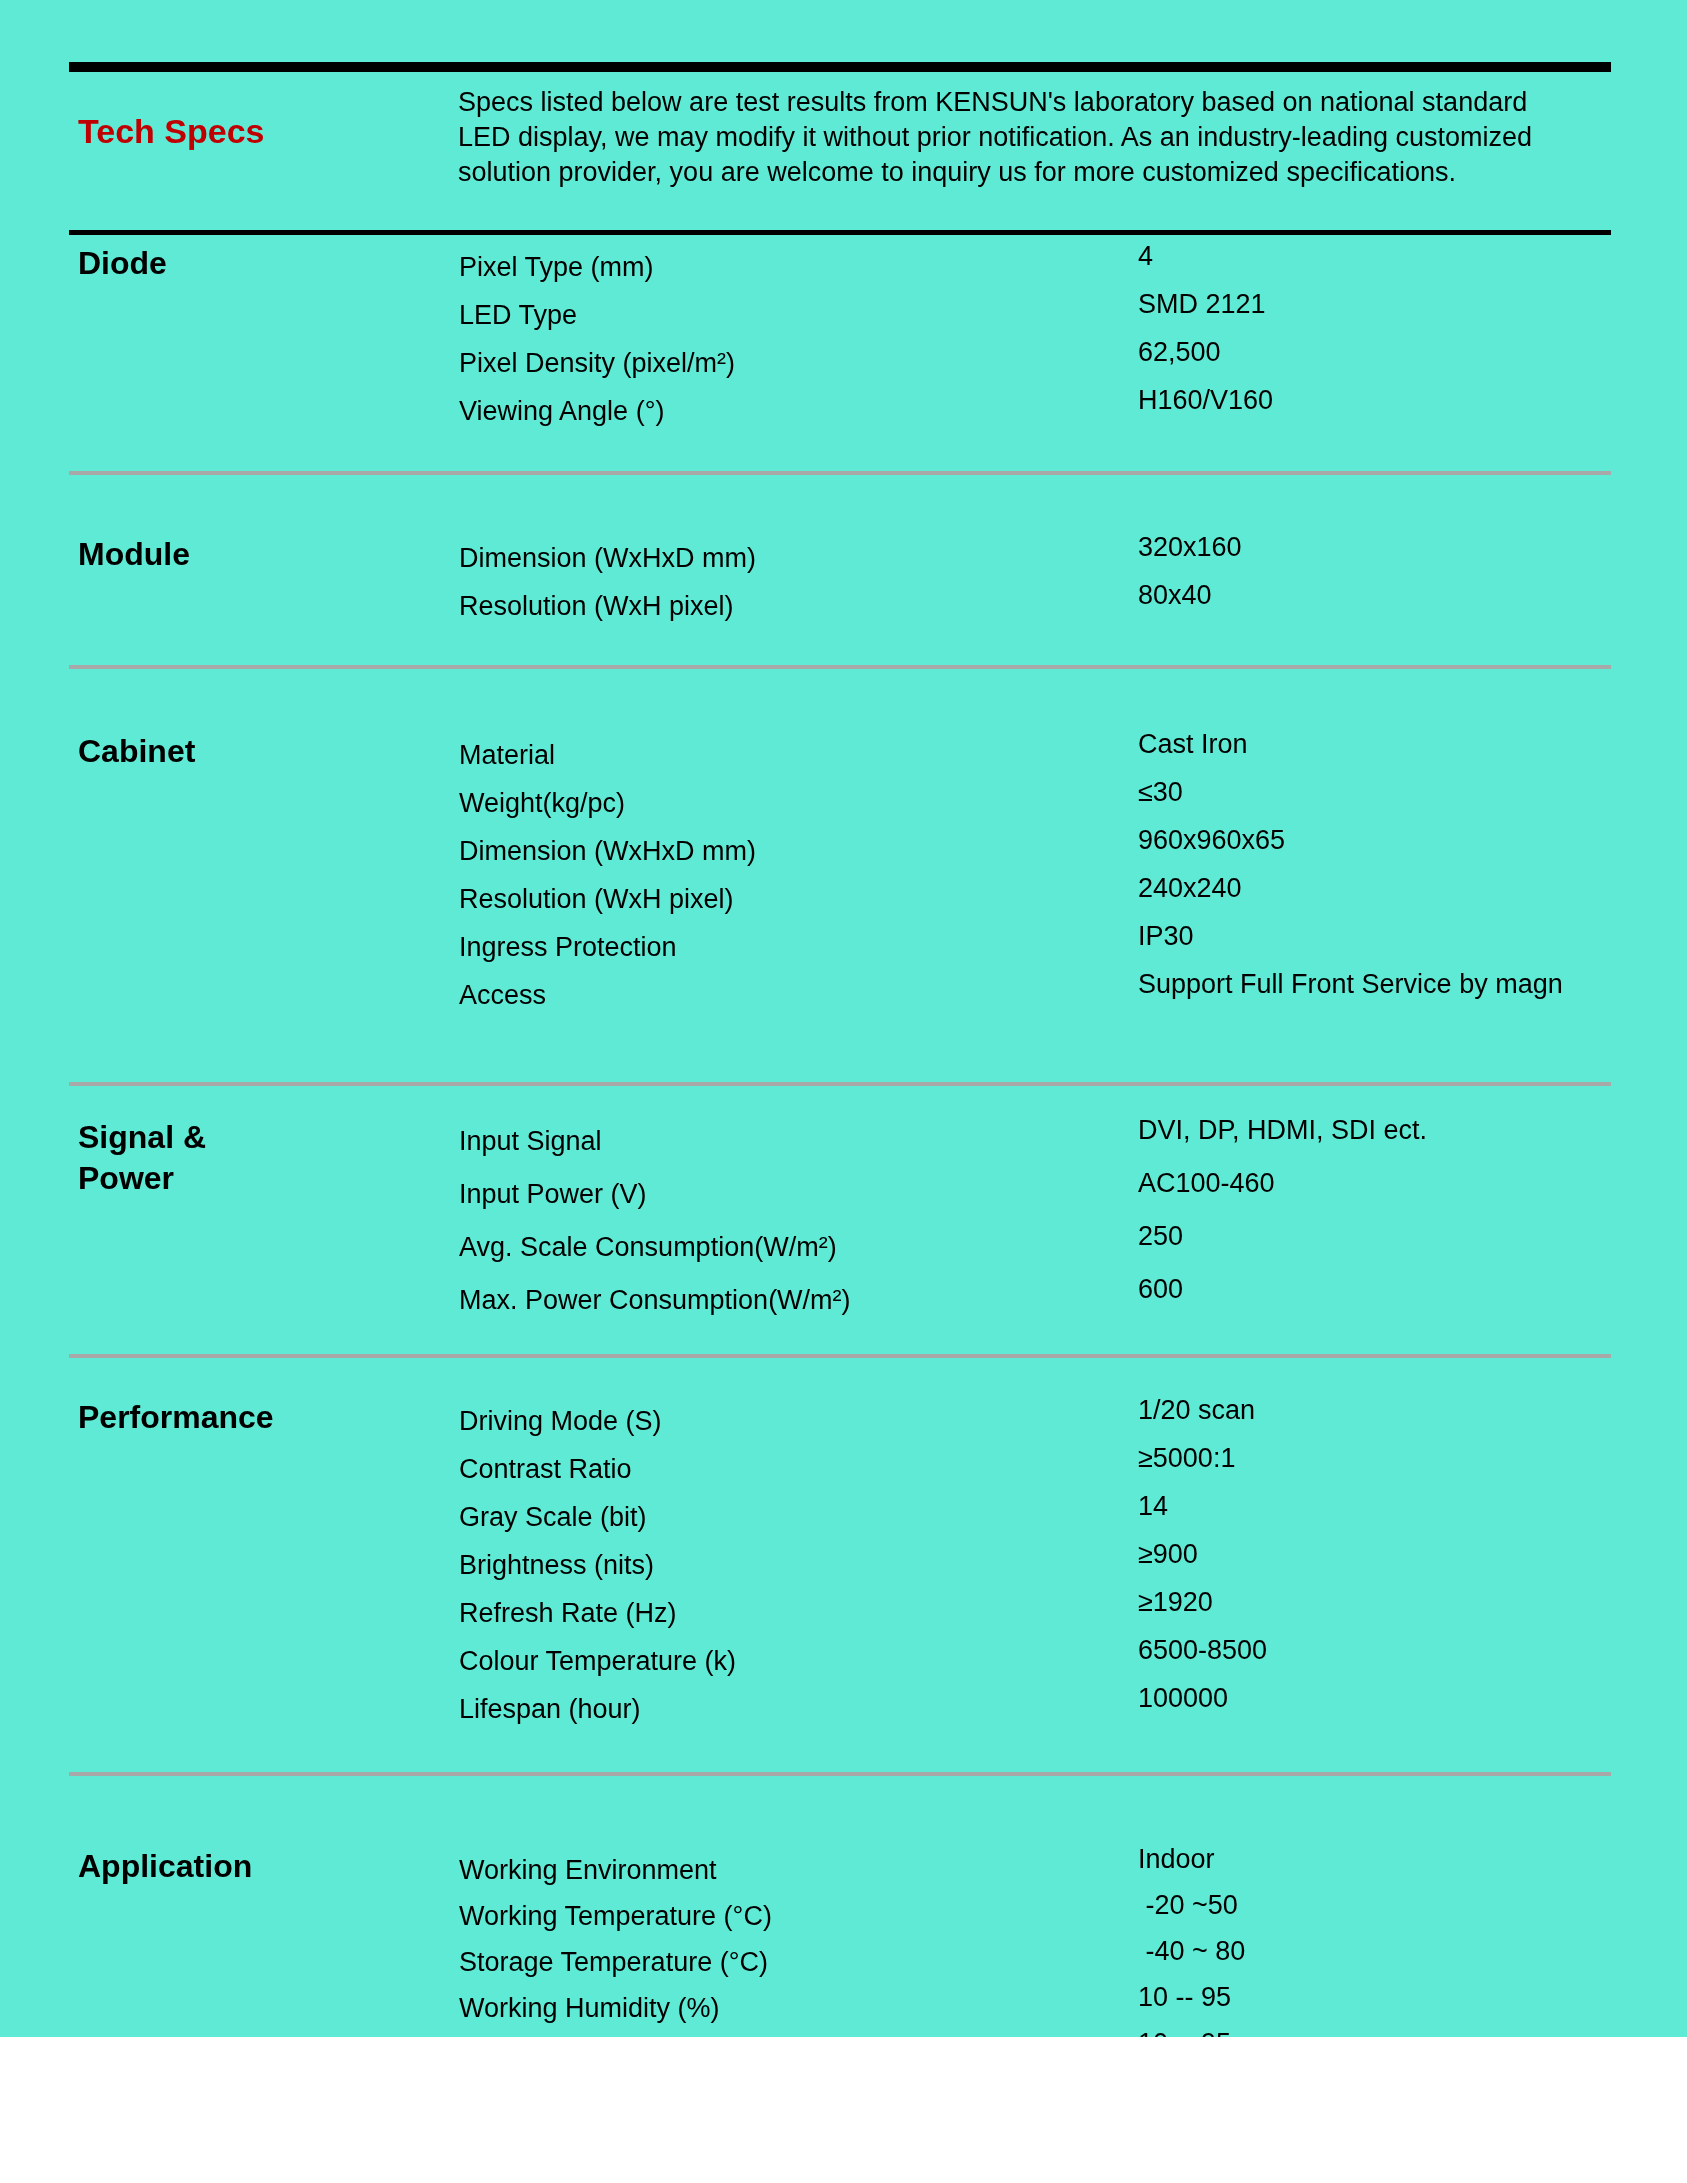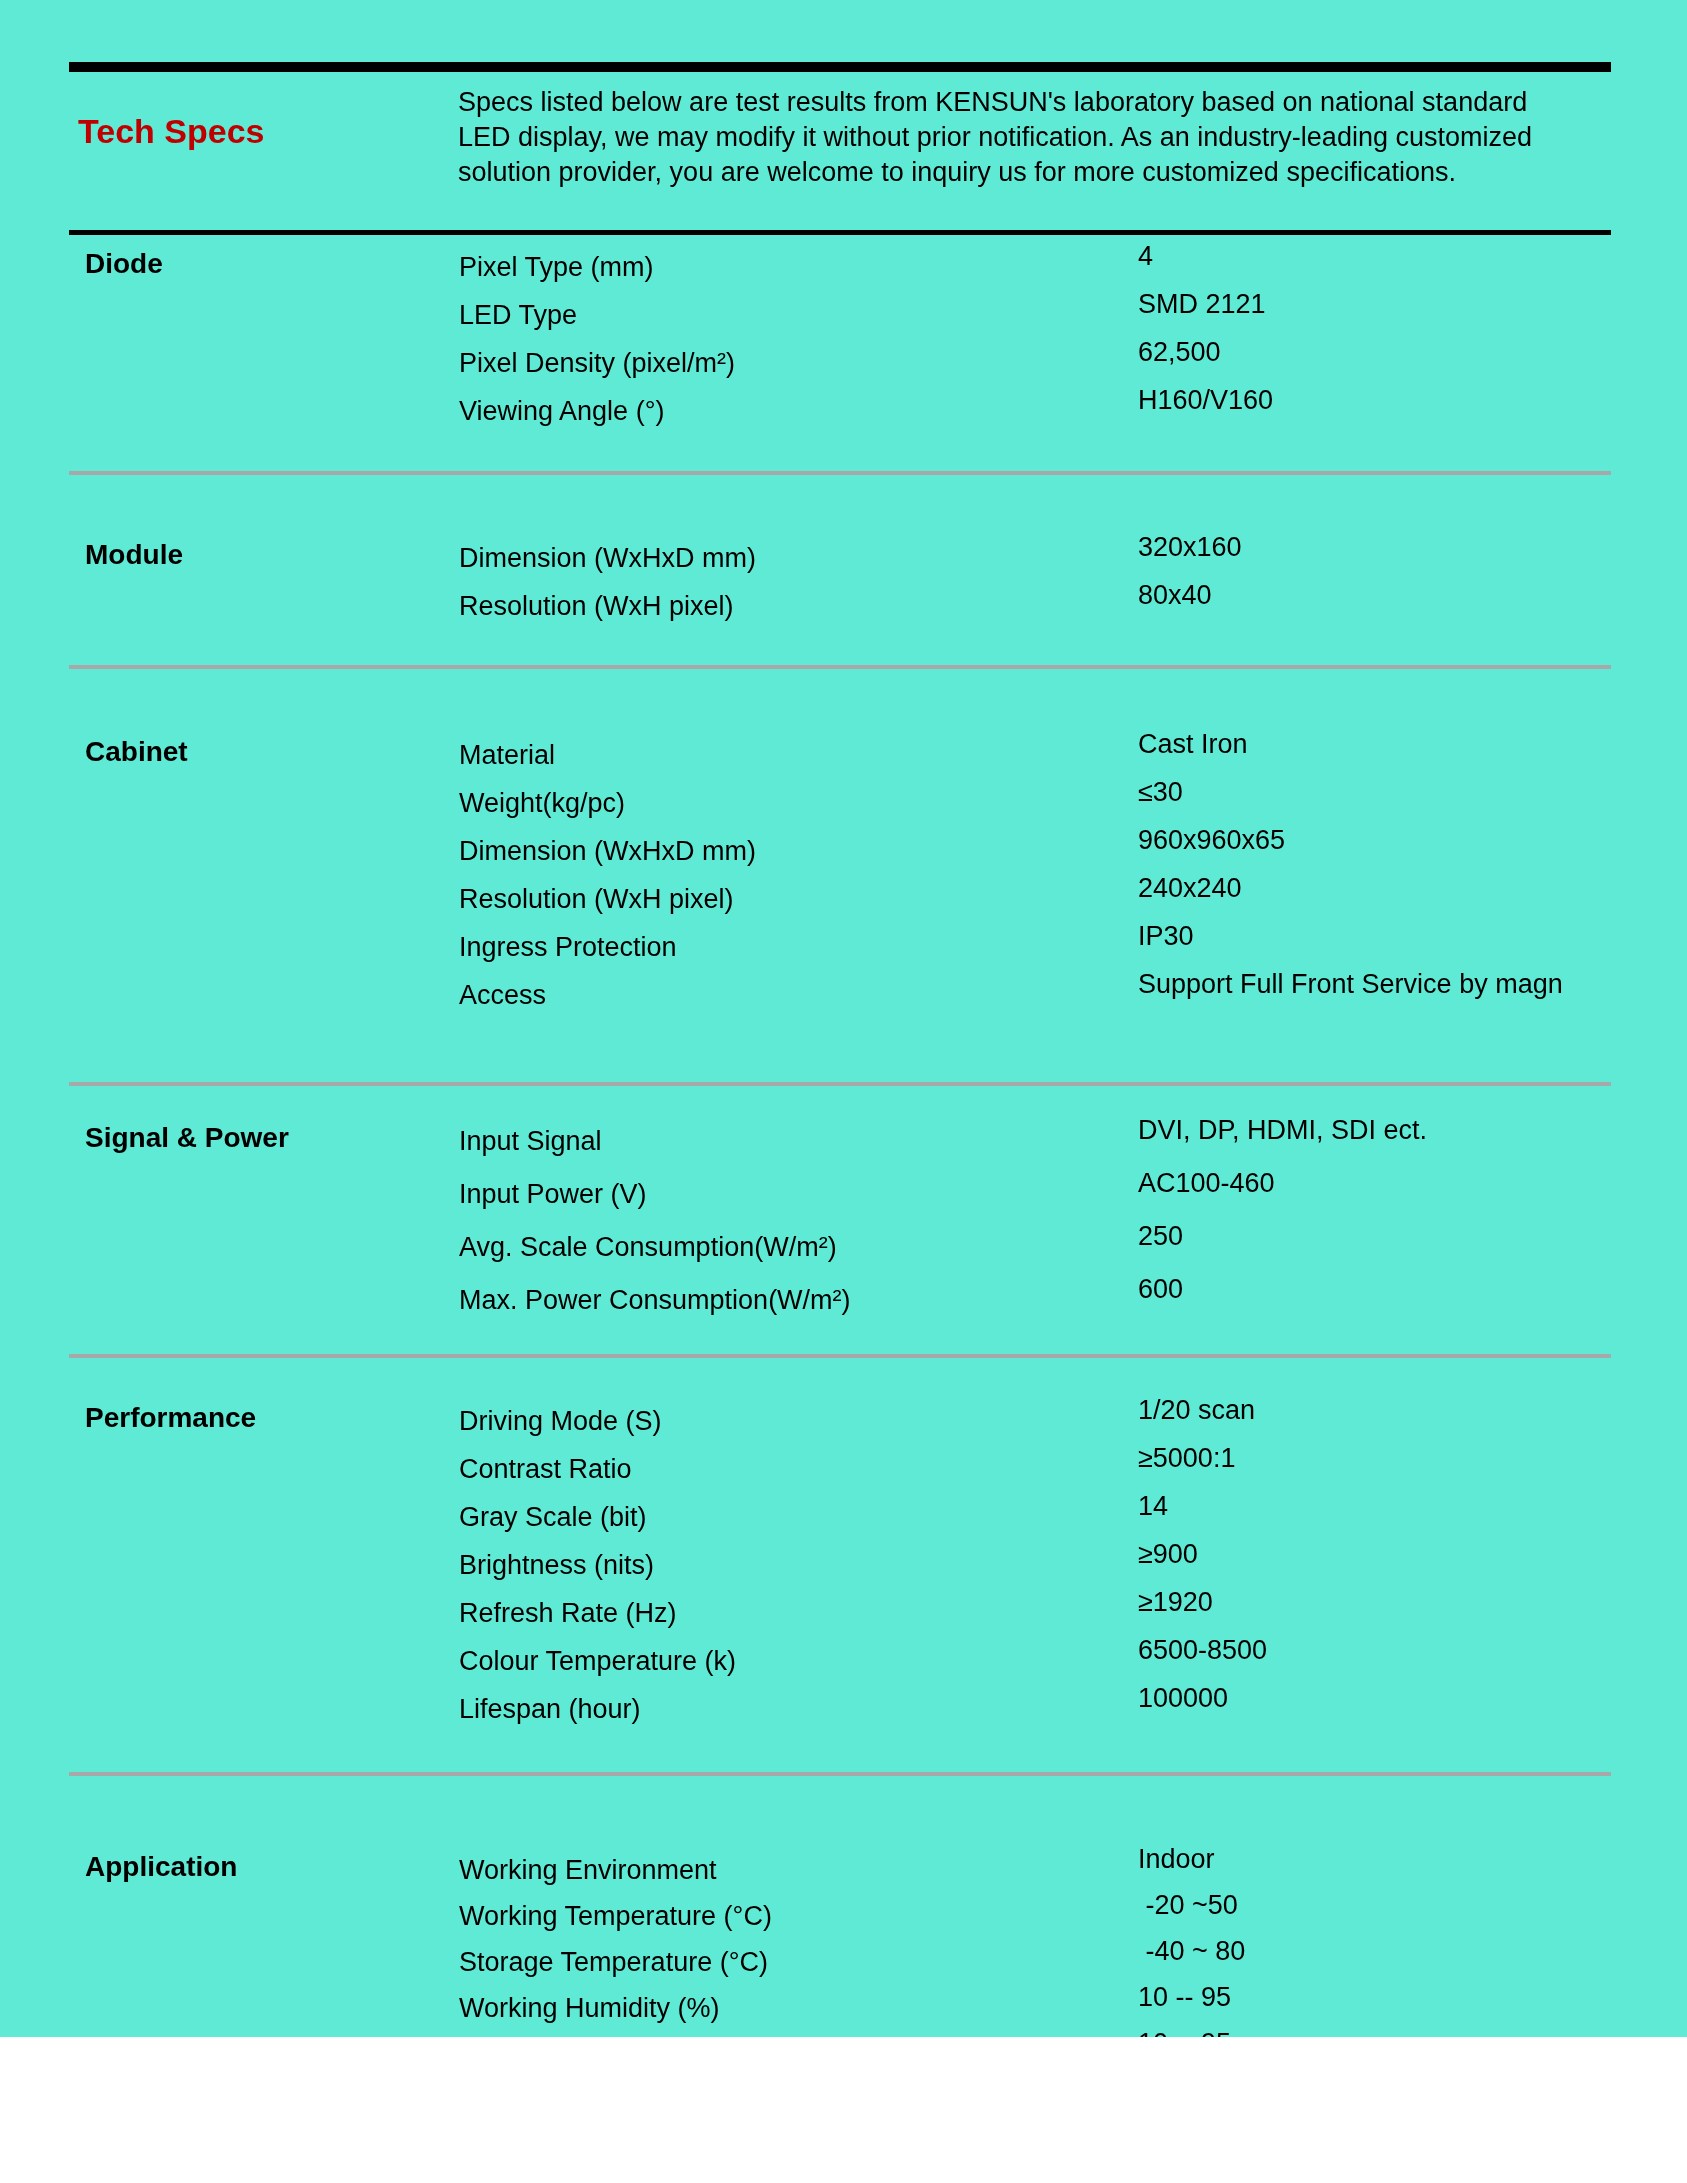--- a/index.html
+++ b/index.html
@@ -62,25 +62,25 @@
   }
   #sec0 { top: 251px;  --rh: 48px; }
   #sec1 { top: 542px;  --rh: 48px; }
   #sec2 { top: 739px; --rh: 48px; }
   #sec3 { top: 1125px; --rh: 53px; }
   #sec4 { top: 1405px; --rh: 48px; }
   #sec5 { top: 1854px; --rh: 46px; }
 
   .section h2 {
     position: absolute;
-    left: 16px;
+    left: 9px;
     top: -8.3px;
     margin: 0;
     width: 207px;
-    font-size: 28px;
+    font-size: 32px;
     font-weight: bold;
     line-height: 41px;
     color: #000000;
   }
   .rows { margin-left: 390px; }
   .row  { height: var(--rh); white-space: nowrap; }
   .row .label {
     display: inline-block;
     width: 679px;
     font-size: 27px;

